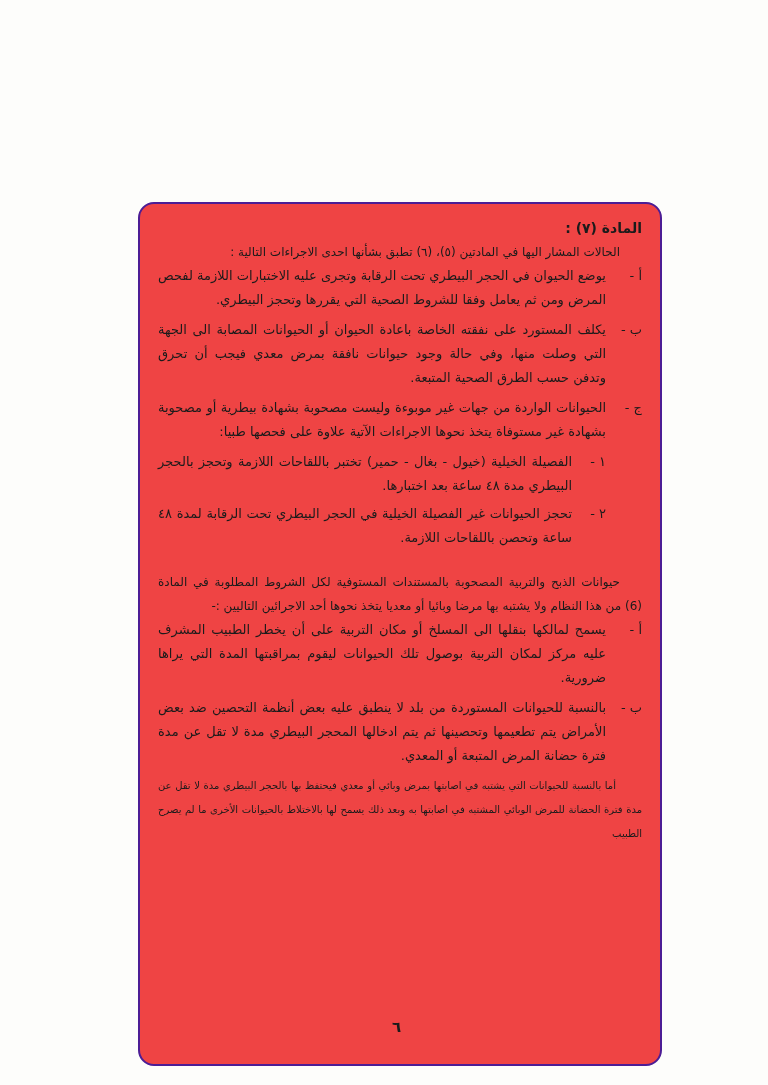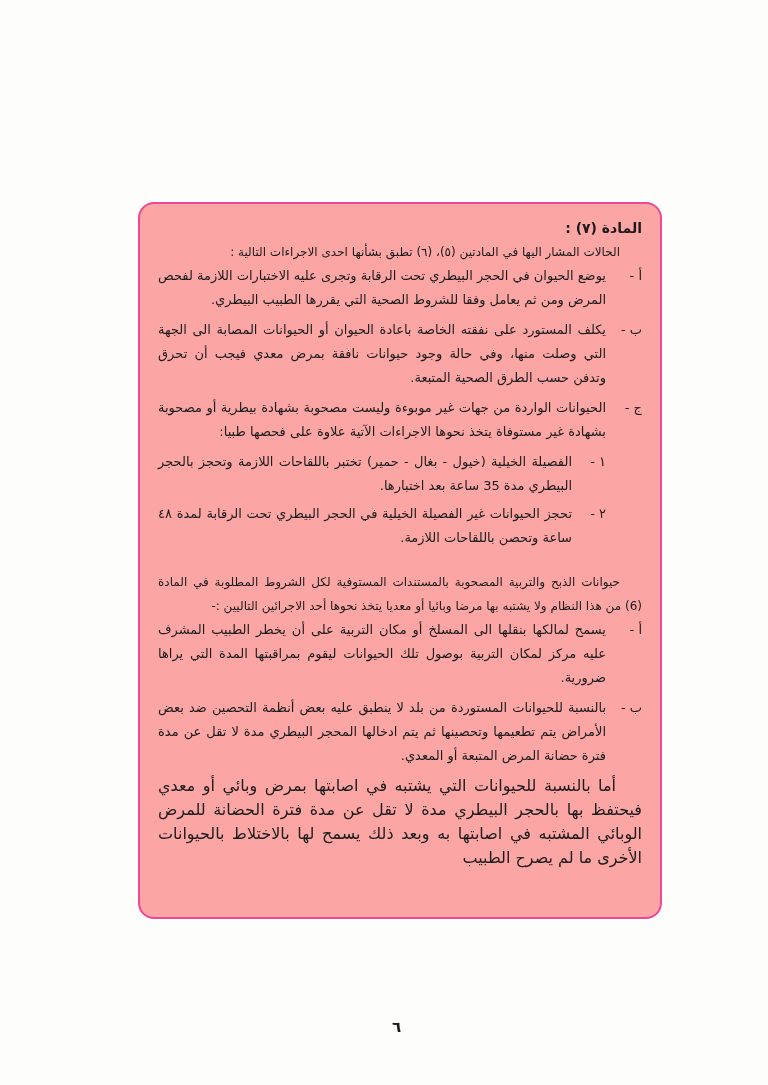--- a/index.html
+++ b/index.html
@@ -14,26 +14,26 @@
   .page {
     position: absolute;
     inset: 0;
     background: #fdfdfb;
   }
   .frame {
     position: absolute;
     left: 138px;
     top: 202px;
     width: 524px;
-    height: 717px;
-    border: 2px solid #ec4899;
+    height: 864px;
+    border: 2px solid #4c1d95;
     border-radius: 16px;
     padding: 12px 18px 8px 18px;
     direction: rtl;
-    background: #fca5a5;
+    background: #ef4444;
   }
   .heading {
     font-weight: bold;
     font-size: 14px;
     line-height: 24px;
     text-align: right;
   }
   .para {
     font-size: 12px;
     line-height: 24px;
@@ -69,21 +69,21 @@
     text-align: right;
     white-space: nowrap;
   }
   .subitem .item-text {
     flex: 1;
     text-align: justify;
   }
   .section-gap { height: 12px; }
   .small-gap { height: 4px; }
   .closing {
-    font-size: 16px;
+    font-size: 10px;
     line-height: 24px;
     text-align: justify;
     text-indent: 26px;
   }
   .page-number {
     position: absolute;
     left: 392px;
     top: 1018px;
     font-size: 15px;
     font-weight: bold;
@@ -95,36 +95,36 @@
 
 <div class="page">
 
   <div class="frame">
 
     <div class="heading">المادة (٧) :</div>
     <div class="para">الحالات المشار اليها في المادتين (٥)، (٦) تطبق بشأنها احدى الاجراءات التالية :</div>
 
     <div class="item">
       <span class="marker">أ -</span>
-      <div class="item-text">يوضع الحيوان في الحجر البيطري تحت الرقابة وتجرى عليه الاختبارات اللازمة لفحص المرض ومن ثم يعامل وفقا للشروط الصحية التي يقررها الطبيب البيطري.</div>
+      <div class="item-text">يوضع الحيوان في الحجر البيطري تحت الرقابة وتجرى عليه الاختبارات اللازمة لفحص المرض ومن ثم يعامل وفقا للشروط الصحية التي يقررها وتحجز البيطري.</div>
     </div>
 
     <div class="item">
       <span class="marker">ب -</span>
       <div class="item-text">يكلف المستورد على نفقته الخاصة باعادة الحيوان أو الحيوانات المصابة الى الجهة التي وصلت منها، وفي حالة وجود حيوانات نافقة بمرض معدي فيجب أن تحرق وتدفن حسب الطرق الصحية المتبعة.</div>
     </div>
 
     <div class="item">
       <span class="marker">ج -</span>
       <div class="item-text">الحيوانات الواردة من جهات غير موبوءة وليست مصحوبة بشهادة بيطرية أو مصحوبة بشهادة غير مستوفاة يتخذ نحوها الاجراءات الآتية علاوة على فحصها طبيا:</div>
     </div>
 
     <div class="subitem">
       <span class="marker">١ -</span>
-      <div class="item-text">الفصيلة الخيلية (خيول - بغال - حمير) تختبر باللقاحات اللازمة وتحجز بالحجر البيطري مدة 35 ساعة بعد اختبارها.</div>
+      <div class="item-text">الفصيلة الخيلية (خيول - بغال - حمير) تختبر باللقاحات اللازمة وتحجز بالحجر البيطري مدة ٤٨ ساعة بعد اختبارها.</div>
     </div>
 
     <div class="subitem">
       <span class="marker">٢ -</span>
       <div class="item-text">تحجز الحيوانات غير الفصيلة الخيلية في الحجر البيطري تحت الرقابة لمدة ٤٨ ساعة وتحصن باللقاحات اللازمة.</div>
     </div>
 
     <div class="section-gap"></div>
 
     <div class="small-gap"></div>

